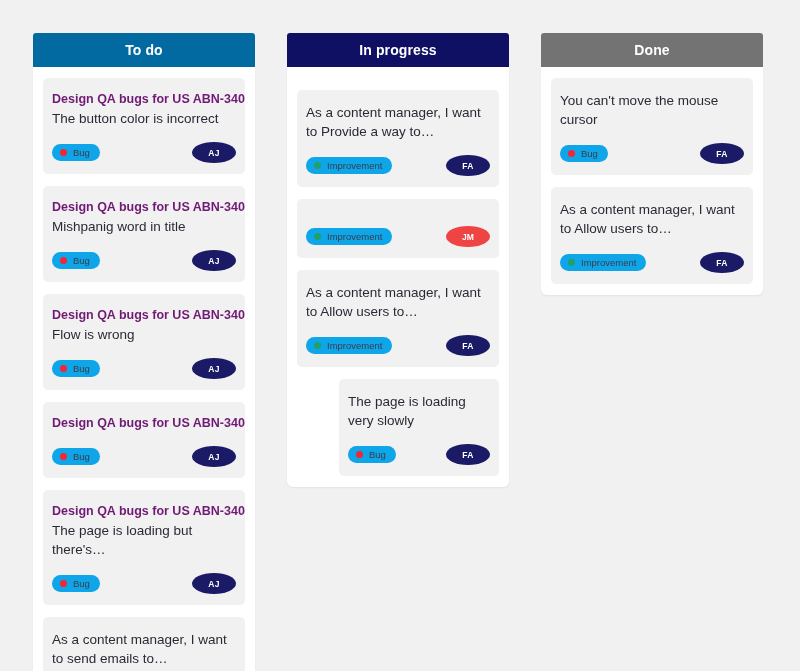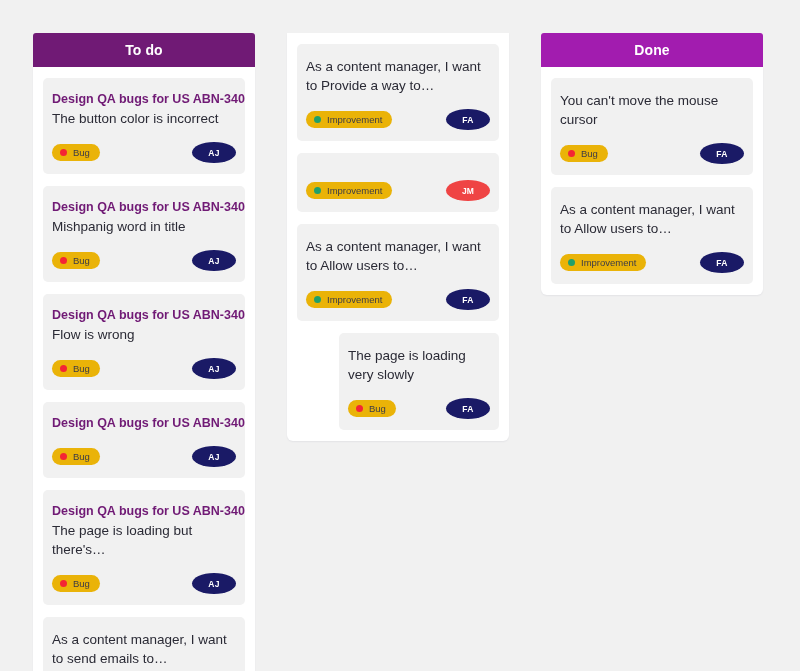--- a/index.html
+++ b/index.html
@@ -83,21 +83,21 @@
     display: flex;
     align-items: center;
     justify-content: space-between;
     margin-top: 14px;
   }
 
   .tag {
     display: inline-flex;
     align-items: center;
     gap: 6px;
-    background: #eab308;
+    background: #0ea5e9;
     border-radius: 999px;
     padding: 4px 10px 4px 8px;
     font-size: 9.5px;
     color: #3c3c47;
     line-height: 1;
   }
 
   .tag-dot {
     width: 7px;
     height: 7px;
@@ -117,21 +117,21 @@
     font-size: 8.5px;
     font-weight: bold;
     letter-spacing: 0.2px;
   }
 </style>
 </head>
 <body>
 
 <div class="board" id="board">
     <div class="column">
-      <div class="column-header" style="background: #701a75;">
+      <div class="column-header" style="background: #0369a1;">
         <span>To do</span>
       </div>
       <div class="column-body">
         <div class="card" style="background: rgb(241, 241, 241);">
           <div class="card-title">Design QA bugs for US ABN-340</div>
           <div class="card-text">The button color is incorrect</div>
           <div class="card-footer">
             <span class="tag">
               <span class="tag-dot" style="background: rgb(244, 37, 52);"></span>
               <span>Bug</span>
@@ -191,22 +191,25 @@
               <span>AJ</span>
             </div>
           </div>
         </div>
         <div class="card" style="background: rgb(241, 241, 241);">
           <div class="card-text two-line">As a content manager, I want to send emails to…</div>
         </div>
       </div>
     </div>
     <div class="column">
+      <div class="column-header" style="background: rgb(15, 15, 100);">
+        <span>In progress</span>
+      </div>
       <div class="column-body">
-        <div class="card" style="background: rgb(241, 241, 241);">
+        <div class="card" style="background: rgb(241, 241, 241); margin-top: 12px;">
           <div class="card-text two-line">As a content manager, I want to Provide a way to…</div>
           <div class="card-footer">
             <span class="tag">
               <span class="tag-dot" style="background: rgb(32, 160, 106);"></span>
               <span>Improvement</span>
             </span>
             <div class="avatar" style="background: rgb(26, 26, 102);">
               <span>FA</span>
             </div>
           </div>
@@ -242,21 +245,21 @@
               <span>Bug</span>
             </span>
             <div class="avatar" style="background: rgb(26, 26, 102);">
               <span>FA</span>
             </div>
           </div>
         </div>
       </div>
     </div>
     <div class="column">
-      <div class="column-header" style="background: #a21caf;">
+      <div class="column-header" style="background: #737373;">
         <span>Done</span>
       </div>
       <div class="column-body">
         <div class="card" style="background: rgb(241, 241, 241);">
           <div class="card-text two-line">You can't move the mouse cursor</div>
           <div class="card-footer">
             <span class="tag">
               <span class="tag-dot" style="background: rgb(244, 37, 52);"></span>
               <span>Bug</span>
             </span>

